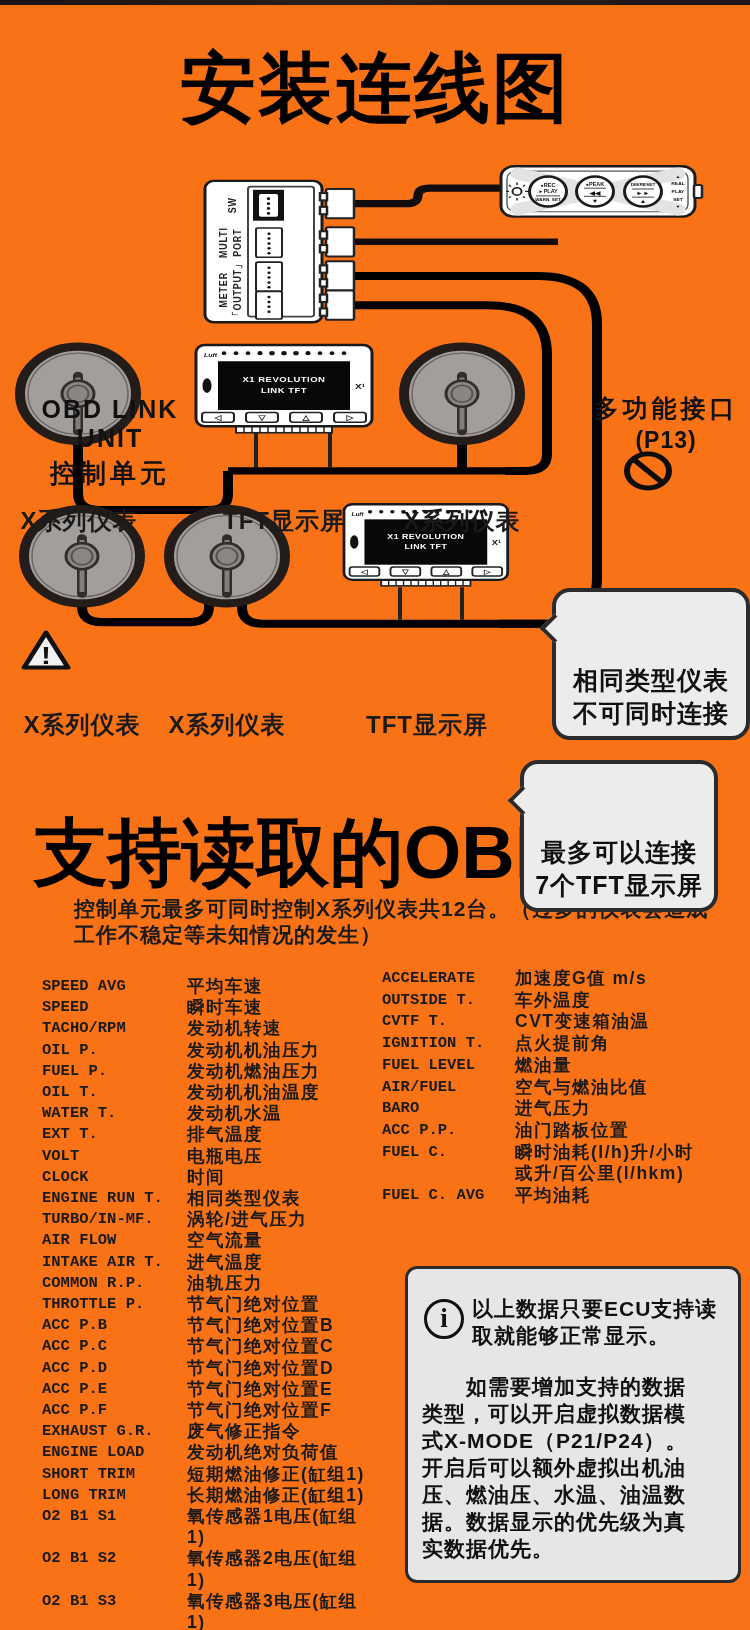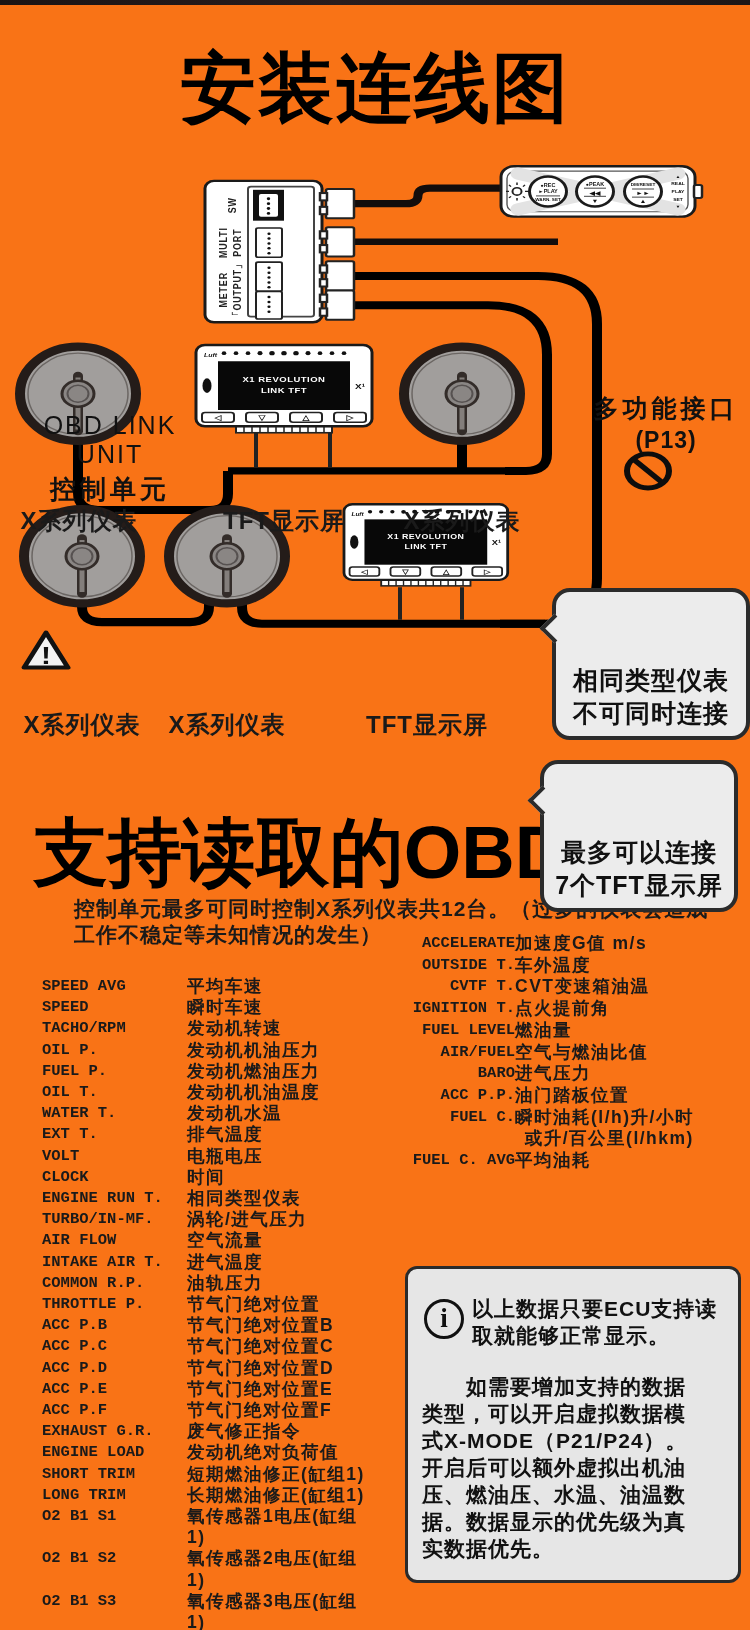--- a/index.html
+++ b/index.html
@@ -8,40 +8,40 @@
   #topbar{position:absolute;top:0;left:0;width:750px;height:5px;
           background:linear-gradient(90deg,#1b1414,#2a1d1d 45%,#1d1717);}
   .title{position:absolute;left:0;width:750px;text-align:center;
          font-weight:900;color:#000;line-height:1.1;letter-spacing:2px;}
   #title1{top:46px;font-size:76px;}
   #title2{top:812px;font-size:74px;letter-spacing:0;}
   #diagram{position:absolute;top:150px;left:0;z-index:1;}
   .ovl{position:absolute;z-index:2;}
   .dev-label{font-size:24px;font-weight:bold;text-align:center;letter-spacing:1px;color:#1a1a1a;}
   #obd-unit-label{left:14px;top:395px;width:192px;text-align:center;}
-  #obd-unit-label .en{font-size:25px;font-weight:normal;letter-spacing:2px;margin-top:16px;}
+  #obd-unit-label .en{font-size:25px;font-weight:bold;letter-spacing:2px;}
   #obd-unit-label .cn{font-size:26px;font-weight:bold;letter-spacing:4px;margin-top:3px;}
   #multi-label{left:552px;top:392px;width:180px;text-align:center;padding-left:24px;}
   #multi-label .cn{font-size:25px;font-weight:bold;letter-spacing:4px;}
   #multi-label .pg{font-size:23px;font-weight:bold;margin-top:2px;letter-spacing:1px;}
   .bubble{position:absolute;z-index:3;width:190px;background:#ececec;
           border:4px solid #2b2b2b;border-radius:18px;
           font-size:25px;font-weight:bold;line-height:33px;letter-spacing:1px;
           text-align:center;white-space:pre-line;padding:6px 0;color:#111;}
   .bubble .tail{position:absolute;left:-12px;top:26px;width:17px;height:17px;background:#ececec;
           border-left:4px solid #2b2b2b;border-bottom:4px solid #2b2b2b;
           transform:rotate(45deg);}
   #bubble1{left:552px;top:588px;}
-  #bubble2{left:540px;top:760px;}
+  #bubble2{left:520px;top:760px;}
   #note-text{left:74px;top:896px;width:672px;font-size:21px;font-weight:bold;
              line-height:26px;letter-spacing:1px;white-space:pre-line;color:#1a1a1a;}
   
   .obd-col{position:absolute;z-index:2;}
   #obd-left{left:42px;top:976px;width:330px;}
-  #obd-right{left:382px;top:933px;width:365px;text-align:right;}
+  #obd-right{left:382px;top:968px;width:365px;}
   .obd-row{display:flex;align-items:flex-start;}
   .obd-name{flex:none;font-family:"Liberation Mono",monospace;font-weight:bold;
             font-size:15.5px;line-height:21.2px;letter-spacing:0px;color:#1a1a1a;}
   #obd-left .obd-name{width:145px;}
   #obd-right .obd-name{width:133px;line-height:21.7px;}
   .obd-desc{font-size:17.5px;font-weight:bold;line-height:21.2px;letter-spacing:1.5px;
             white-space:pre-line;color:#1a1a1a;}
   #obd-right .obd-desc{line-height:21.7px;}
   
   #info-box{position:absolute;left:405px;top:1266px;width:302px;z-index:2;

